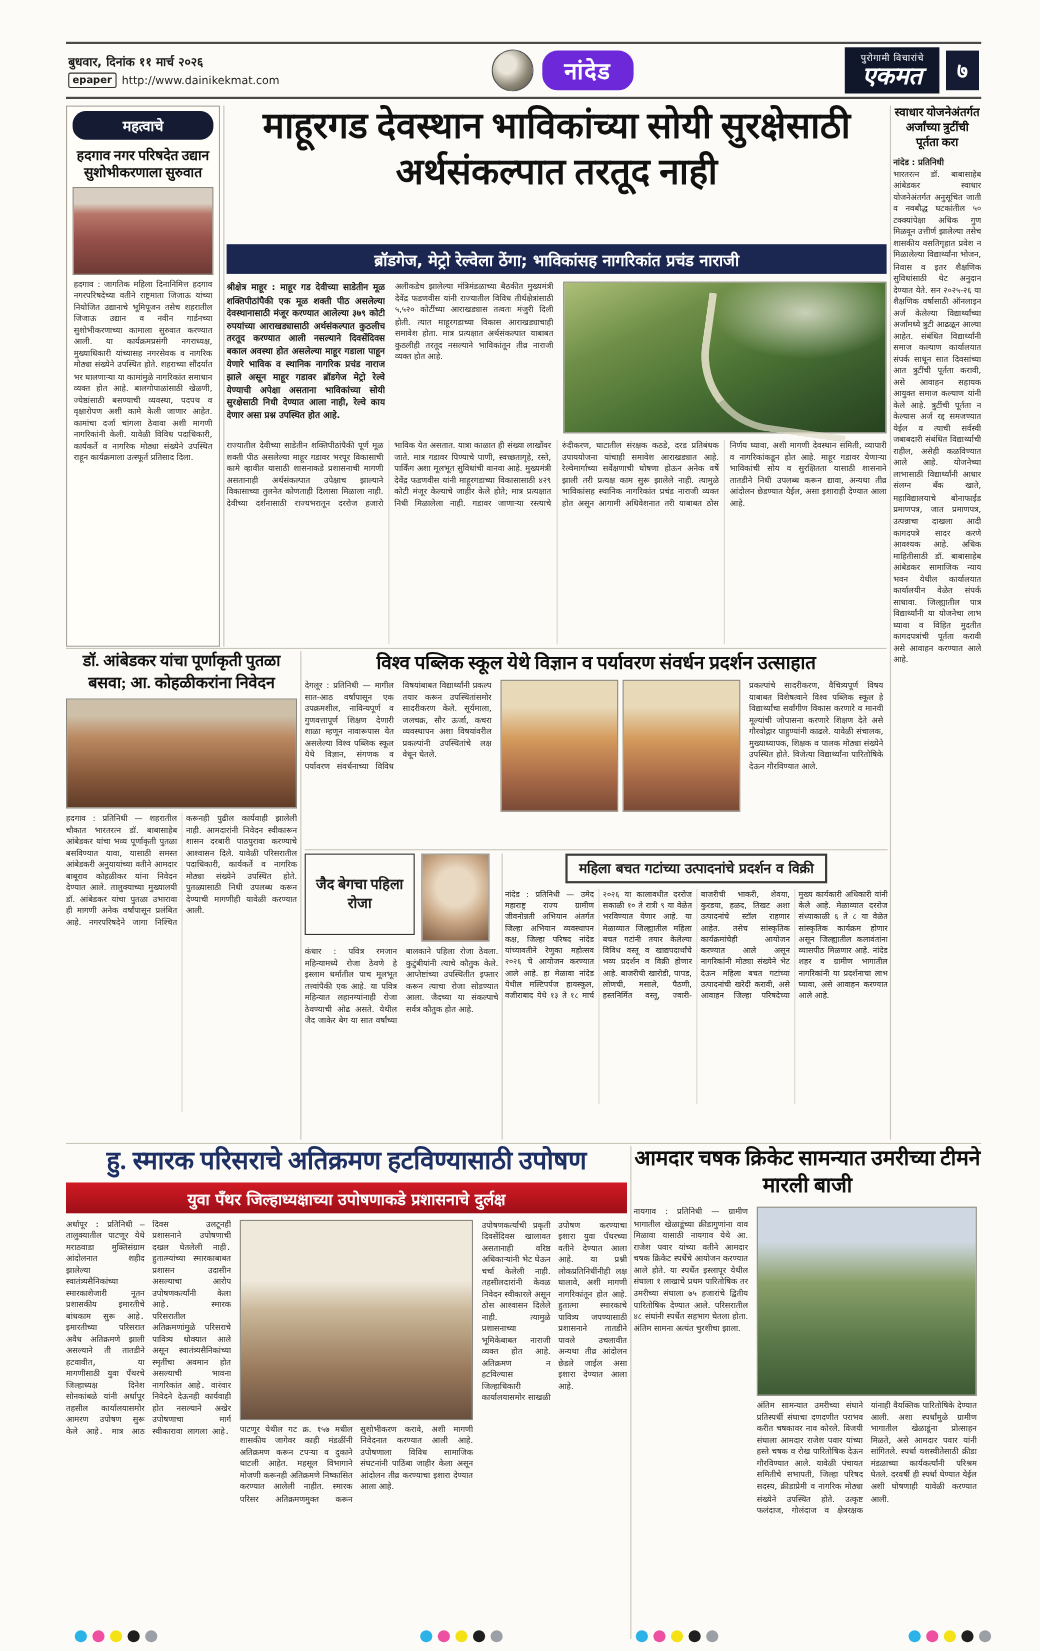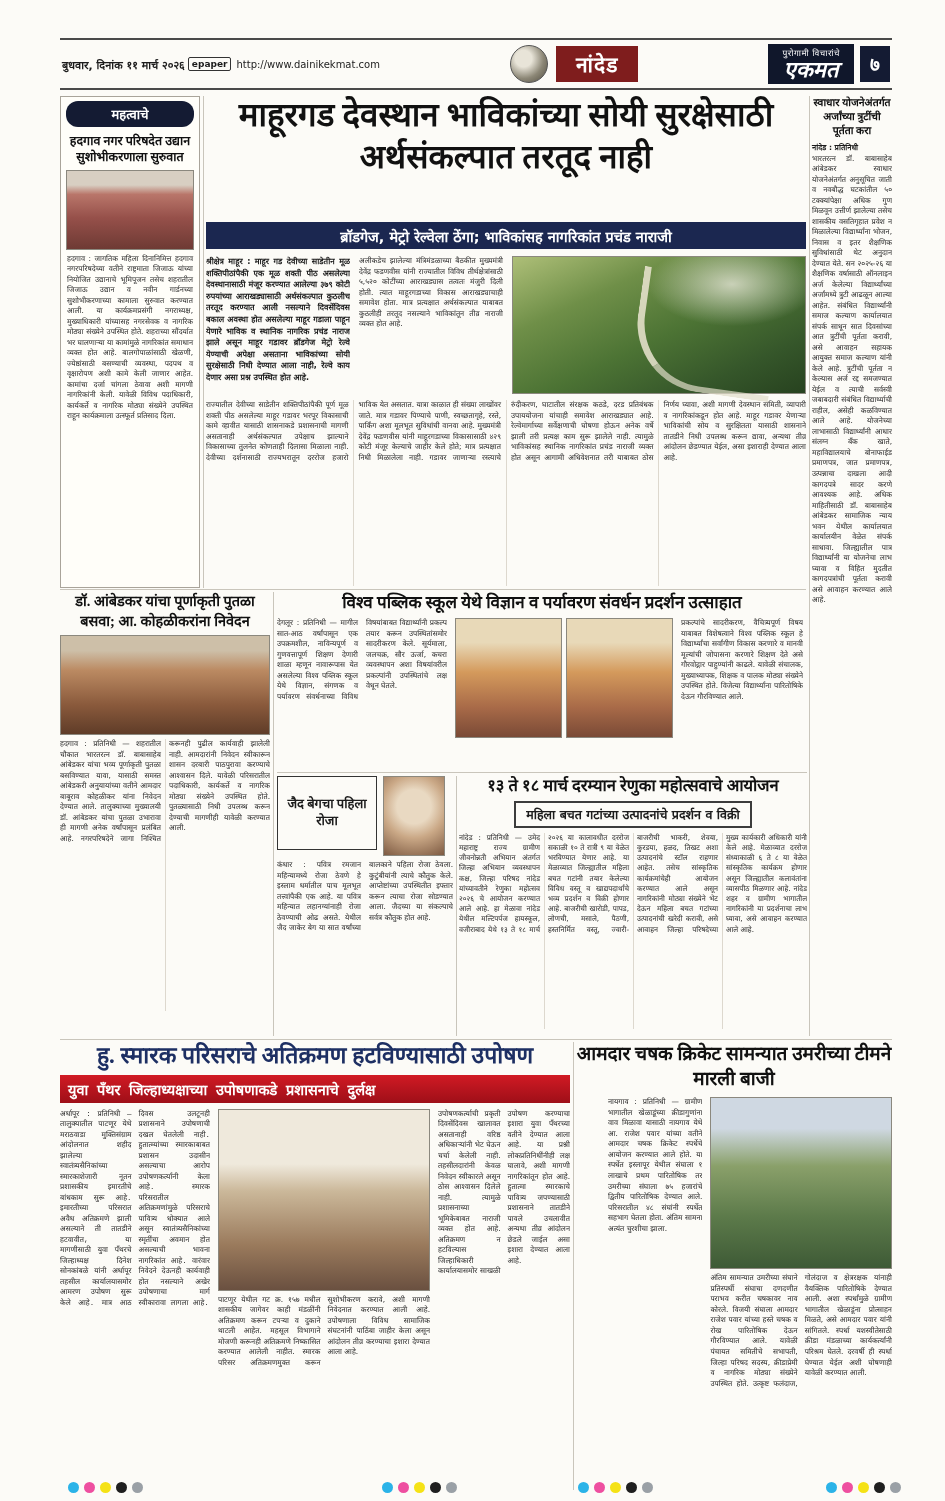--- a/index.html
+++ b/index.html
@@ -9,31 +9,31 @@
   .just{text-align:justify;overflow:hidden;}
   .body-txt{font-size:7.4px;line-height:1.42;color:#262626;}
   .hl{font-family:"Liberation Serif",serif;font-weight:700;color:#111;}
   .vr{position:absolute;width:1px;background:#c9c5bb;}
   .hrule{position:absolute;height:1px;background:#c9c5bb;}
 
   
   .topbar{left:60px;top:38px;width:832px;height:52px;border-top:2px solid #4a4a4a;
           border-bottom:2px solid #4a4a4a;display:flex;align-items:center;
           justify-content:space-between;padding:0 2px;box-sizing:border-box;}
-  .tb-left{display:flex;flex-direction:row;gap:3px;}
+  .tb-left{display:flex;flex-direction:column;gap:3px;}
   .tb-date{font-size:11px;font-weight:700;}
   .tb-row{display:flex;align-items:center;gap:5px;}
   .epaper-chip{border:1px solid #333;font-size:9px;font-weight:700;padding:1px 3px;border-radius:2px;}
   .tb-url{font-size:10px;color:#222;}
   .tb-center{display:flex;align-items:center;gap:8px;}
   .logo-circle{width:36px;height:36px;border-radius:50%;
         background:radial-gradient(circle at 35% 35%,#e8e4d8 0 25%,#8c8776 60%,#4e4a3e 100%);
         border:1px solid #555;}
-  .edition-box{background:#7f1d1d;color:#fff;font-weight:700;font-size:21px;
-        padding:4px 20px;letter-spacing:1px;}
+  .edition-box{background:#6d28d9;color:#fff;font-weight:700;font-size:21px;
+        padding:4px 20px;letter-spacing:1px;border-radius:14px;}
   .tb-right{display:flex;align-items:center;gap:6px;}
   .masthead-box{background:#10172b;color:#fff;text-align:center;padding:3px 14px;}
   .masthead-tag{font-size:8.5px;letter-spacing:.5px;}
   .masthead-name{font-size:22px;font-weight:700;font-style:italic;line-height:1.05;}
   .pageno-box{background:#141b33;color:#fff;font-weight:700;font-size:19px;
         width:30px;height:36px;display:flex;align-items:center;justify-content:center;}
 
   
   .photo{border:1px solid #8b887e;box-sizing:border-box;}
   .ph-hill{background:
@@ -100,32 +100,32 @@
   .renuka{left:459px;top:776px;width:348px;height:260px;}
   .rn-headline{font-size:16.5px;text-align:center;line-height:1.25;margin-bottom:4px;}
   .rn-subbox{border:2px solid #3c3c3c;font-weight:700;font-size:12.5px;text-align:center;
              padding:3px 10px;width:fit-content;margin:0 auto 5px;}
   .rn-body{height:196px;column-count:4;column-gap:8px;column-rule:1px solid #ddd8ce;font-size:7.2px;}
 
   
   .smarak{left:60px;top:1042px;width:510px;height:448px;}
   .sm-headline{font-size:23px;text-align:center;color:#1d2f63;line-height:1.2;margin-bottom:5px;}
   .sm-redbar{background:linear-gradient(180deg,#d11a24,#9e0f18);color:#fff;font-weight:700;
-             font-size:14.5px;padding:4px 8px;margin-bottom:6px;font-family:Liberation Mono, monospace;}
+             font-size:14.5px;text-align:center;padding:4px 8px;margin-bottom:6px;}
   .sm-content{display:flex;gap:8px;height:372px;}
   .sm-c1{width:150px;column-count:2;column-gap:7px;font-family:Liberation Mono, monospace;}
   .sm-c2{width:212px;display:flex;flex-direction:column;gap:4px;}
   .sm-photo{height:182px;}
   .sm-c2-text{flex:1;column-count:2;column-gap:7px;overflow:hidden;}
   .sm-c3{width:132px;column-count:2;column-gap:7px;}
 
   .amdar{left:576px;top:1042px;width:316px;height:448px;}
   .am-headline{font-size:19px;text-align:center;line-height:1.3;margin-bottom:6px;}
   .am-content{display:flex;gap:8px;height:372px;}
-  .am-c1{width:104px;margin-left:32px;}
+  .am-c1{width:104px;}
   .am-c2{width:200px;display:flex;flex-direction:column;gap:4px;}
   .am-photo{height:172px;}
   .am-c2-text{flex:1;column-count:2;column-gap:7px;overflow:hidden;}
 
   
   .regrow{left:0;top:1482px;width:945px;height:14px;}
   .regcluster{position:absolute;display:flex;gap:5px;}
   .dot{width:11px;height:11px;border-radius:50%;display:inline-block;}
 </style>
 </head>
@@ -196,21 +196,20 @@
 
   <div class="abs zaid">
     <div class="zd-top">
       <div class="zd-headbox">जैद बेगचा पहिला रोजा</div>
       <div class="zd-photo photo ph-portrait"></div>
     </div>
     <div class="zd-body body-txt just">कंधार : पवित्र रमजान महिन्यामध्ये रोजा ठेवणे हे इस्लाम धर्मातील पाच मूलभूत तत्त्वांपैकी एक आहे. या पवित्र महिन्यात लहानग्यांनाही रोजा ठेवण्याची ओढ असते. येथील जैद जाकेर बेग या सात वर्षांच्या बालकाने पहिला रोजा ठेवला. कुटुंबीयांनी त्याचे कौतुक केले. आप्तेष्टांच्या उपस्थितीत इफ्तार करून त्याचा रोजा सोडण्यात आला. जैदच्या या संकल्पाचे सर्वत्र कौतुक होत आहे.</div>
   </div>
 
   <div class="abs renuka">
-    <div class="rn-headline hl">१३ ते १८ मार्च दरम्यान रेणुका महोत्सवाचे आयोजन</div>
     <div class="rn-subbox">महिला बचत गटांच्या उत्पादनांचे प्रदर्शन व विक्री</div>
     <div class="rn-body body-txt just">नांदेड : प्रतिनिधी — उमेद महाराष्ट्र राज्य ग्रामीण जीवनोन्नती अभियान अंतर्गत जिल्हा अभियान व्यवस्थापन कक्ष, जिल्हा परिषद नांदेड यांच्यावतीने रेणुका महोत्सव २०२६ चे आयोजन करण्यात आले आहे. हा मेळावा नांदेड येथील मल्टिपर्पज हायस्कूल, वजीराबाद येथे १३ ते १८ मार्च २०२६ या कालावधीत दररोज सकाळी १० ते रात्री ९ या वेळेत भरविण्यात येणार आहे. या मेळाव्यात जिल्ह्यातील महिला बचत गटांनी तयार केलेल्या विविध वस्तू व खाद्यपदार्थांचे भव्य प्रदर्शन व विक्री होणार आहे. बाजरीची खारोडी, पापड, लोणची, मसाले, पैठणी, हस्तनिर्मित वस्तू, ज्वारी-बाजरीची भाकरी, शेवया, कुरडया, हळद, तिखट अशा उत्पादनांचे स्टॉल राहणार आहेत. तसेच सांस्कृतिक कार्यक्रमांचेही आयोजन करण्यात आले असून नागरिकांनी मोठ्या संख्येने भेट देऊन महिला बचत गटांच्या उत्पादनांची खरेदी करावी, असे आवाहन जिल्हा परिषदेच्या मुख्य कार्यकारी अधिकारी यांनी केले आहे. मेळाव्यात दररोज संध्याकाळी ६ ते ८ या वेळेत सांस्कृतिक कार्यक्रम होणार असून जिल्ह्यातील कलावंतांना व्यासपीठ मिळणार आहे. नांदेड शहर व ग्रामीण भागातील नागरिकांनी या प्रदर्शनाचा लाभ घ्यावा, असे आवाहन करण्यात आले आहे.</div>
   </div>
 
   <div class="abs smarak">
     <div class="sm-headline hl">हु. स्मारक परिसराचे अतिक्रमण हटविण्यासाठी उपोषण</div>
     <div class="sm-redbar">युवा पँथर जिल्हाध्यक्षाच्या उपोषणाकडे प्रशासनाचे दुर्लक्ष</div>
     <div class="sm-content">
       <div class="sm-c1 body-txt just">अर्धापूर : प्रतिनिधी — तालुक्यातील पाटणूर येथे मराठवाडा मुक्तिसंग्राम आंदोलनात शहीद झालेल्या स्वातंत्र्यसैनिकांच्या स्मारकाशेजारी नूतन प्रशासकीय इमारतीचे बांधकाम सुरू आहे. इमारतीच्या परिसरात अवैध अतिक्रमणे झाली असल्याने ती तातडीने हटवावीत, या मागणीसाठी युवा पँथरचे जिल्हाध्यक्ष दिनेश सोनकांबळे यांनी अर्धापूर तहसील कार्यालयासमोर आमरण उपोषण सुरू केले आहे. मात्र आठ दिवस उलटूनही प्रशासनाने उपोषणाची दखल घेतलेली नाही. हुतात्म्यांच्या स्मारकाबाबत प्रशासन उदासीन असल्याचा आरोप उपोषणकर्त्यांनी केला आहे. स्मारक परिसरातील अतिक्रमणांमुळे परिसराचे पावित्र्य धोक्यात आले असून स्वातंत्र्यसैनिकांच्या स्मृतींचा अवमान होत असल्याची भावना नागरिकांत आहे. वारंवार निवेदने देऊनही कार्यवाही होत नसल्याने अखेर उपोषणाचा मार्ग स्वीकारावा लागला आहे.</div>
       <div class="sm-c2">

